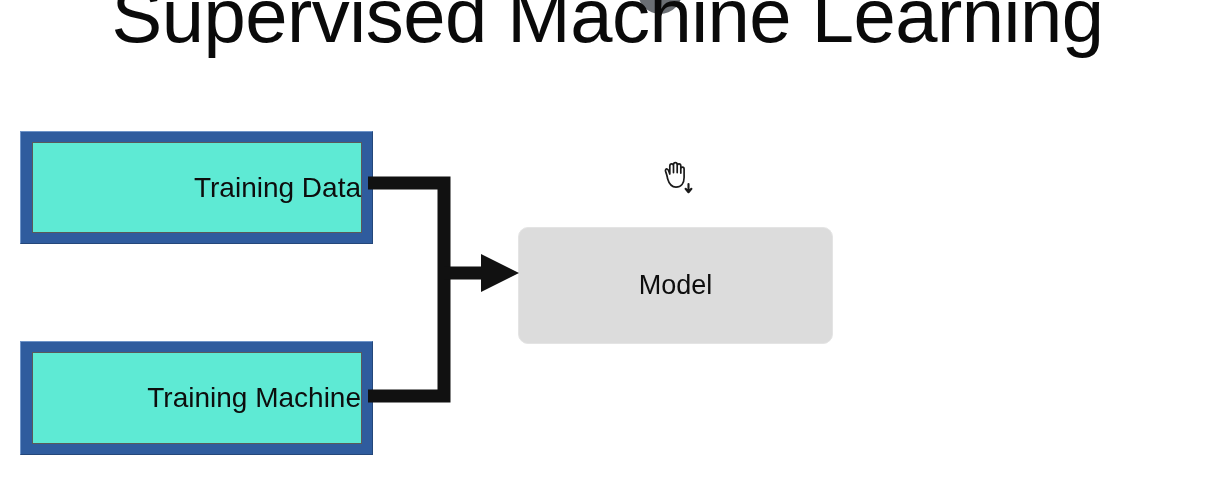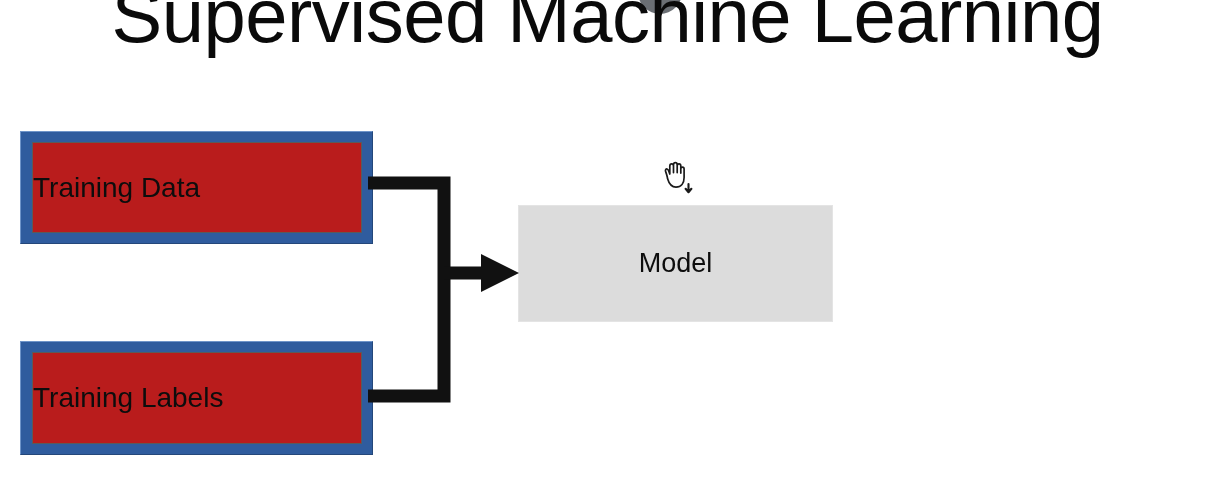--- a/index.html
+++ b/index.html
@@ -49,25 +49,25 @@
     box-sizing: border-box;
     background: #2f5c9e;
     border-top: 1px solid #6e94c9;
     border-left: 1px solid #6e94c9;
     border-right: 1px solid #24477a;
     border-bottom: 1px solid #24477a;
   }
   .node-inner {
     position: absolute;
     box-sizing: border-box;
-    background: #b91c1c;
+    background: #5eead4;
     border: 1px solid #5a5a5a;
     display: flex;
     align-items: center;
-    justify-content: flex-start;
+    justify-content: flex-end;
   }
   .node-label {
     font-size: 28px;
     color: #0d0d0d;
     font-weight: 400;
     line-height: 1;
   }
 
   
   .node-plain {
@@ -111,24 +111,24 @@
 
   <div id="page-title">Supervised Machine Learning</div>
 
   <div class="sel-frame" style="left:20px; top:131px; width:353px; height:113px;"></div>
   <div class="node-inner" style="left:32px; top:142px; width:330px; height:91px;">
     <span class="node-label">Training Data</span>
   </div>
 
   <div class="sel-frame" style="left:20px; top:341px; width:353px; height:114px;"></div>
   <div class="node-inner" style="left:32px; top:352px; width:330px; height:92px;">
-    <span class="node-label">Training Labels</span>
+    <span class="node-label">Training Machine</span>
   </div>
 
-  <div class="node-plain" style="left:518px; top:205px; width:315px; height:117px;">
+  <div class="node-plain" style="left:518px; top:227px; width:315px; height:117px;border-radius:10px;">
     <span class="node-label">Model</span>
   </div>
 
   <svg id="connector" viewBox="0 0 1215 500" width="1215" height="500">
 
     <path d="M 368 183 L 444 183 L 444 273" fill="none" stroke="#111111" stroke-width="13" stroke-linecap="butt" stroke-linejoin="miter"></path>
 
     <path d="M 368 396 L 444 396 L 444 273" fill="none" stroke="#111111" stroke-width="13" stroke-linecap="butt" stroke-linejoin="miter"></path>
 
     <path d="M 444 273 L 487 273" fill="none" stroke="#111111" stroke-width="13" stroke-linecap="butt"></path>

